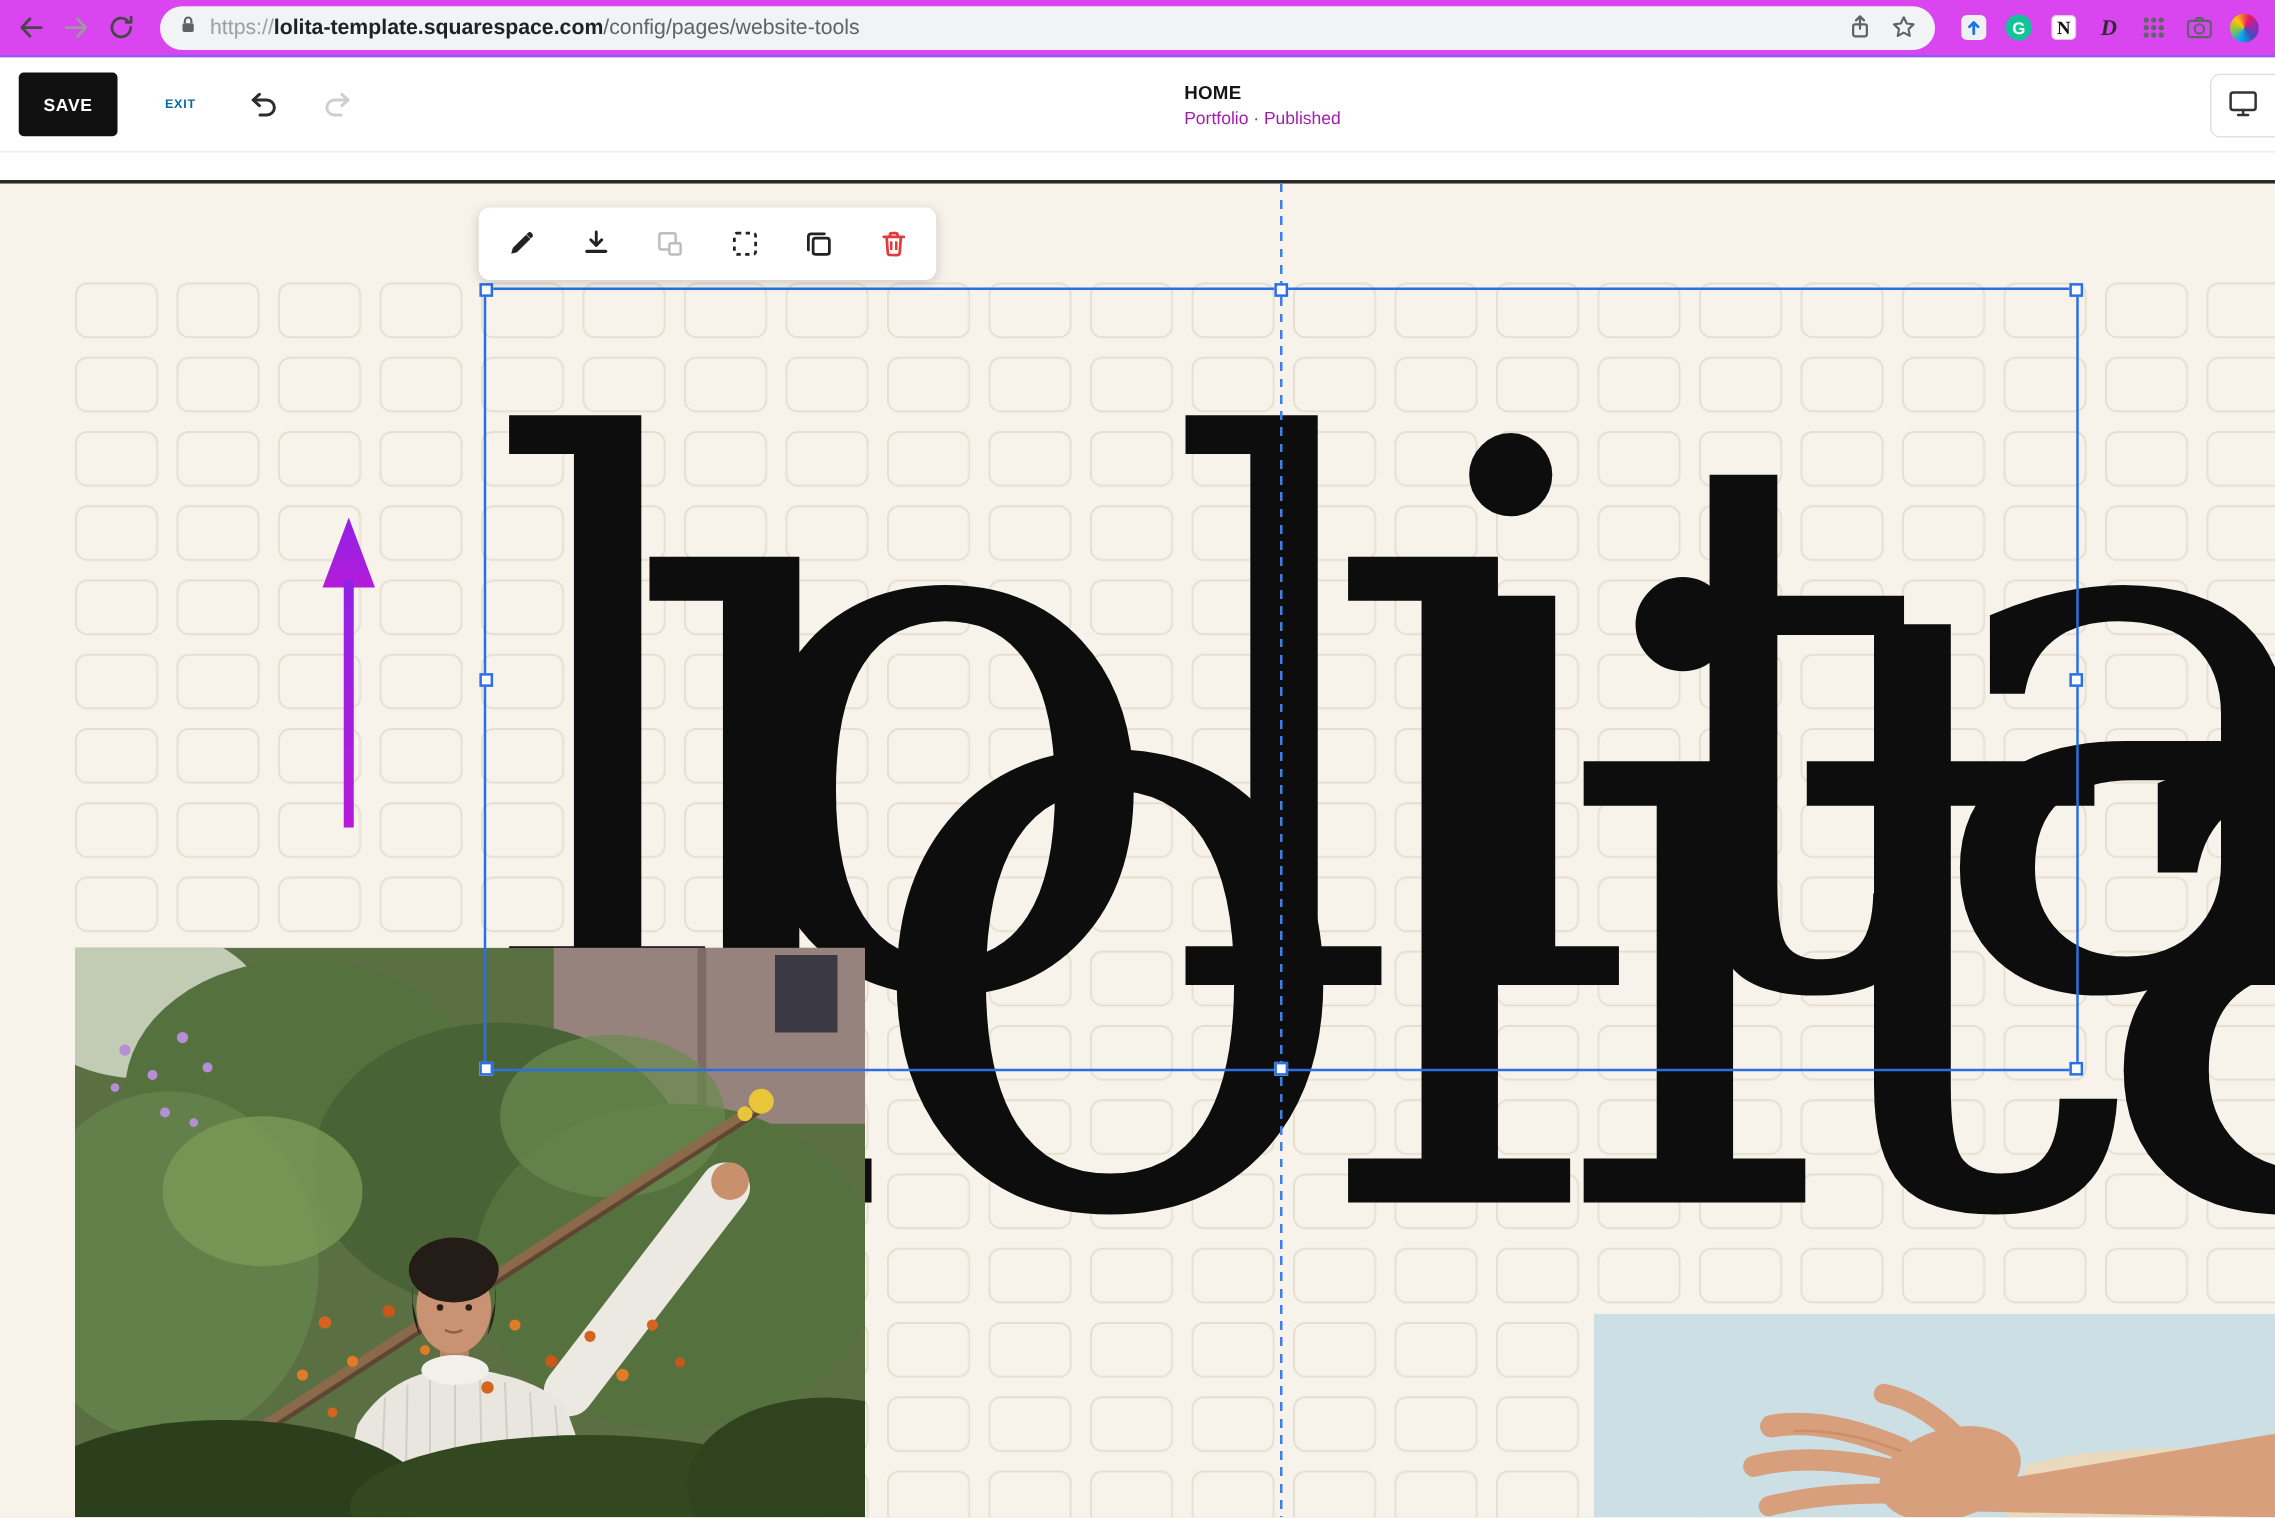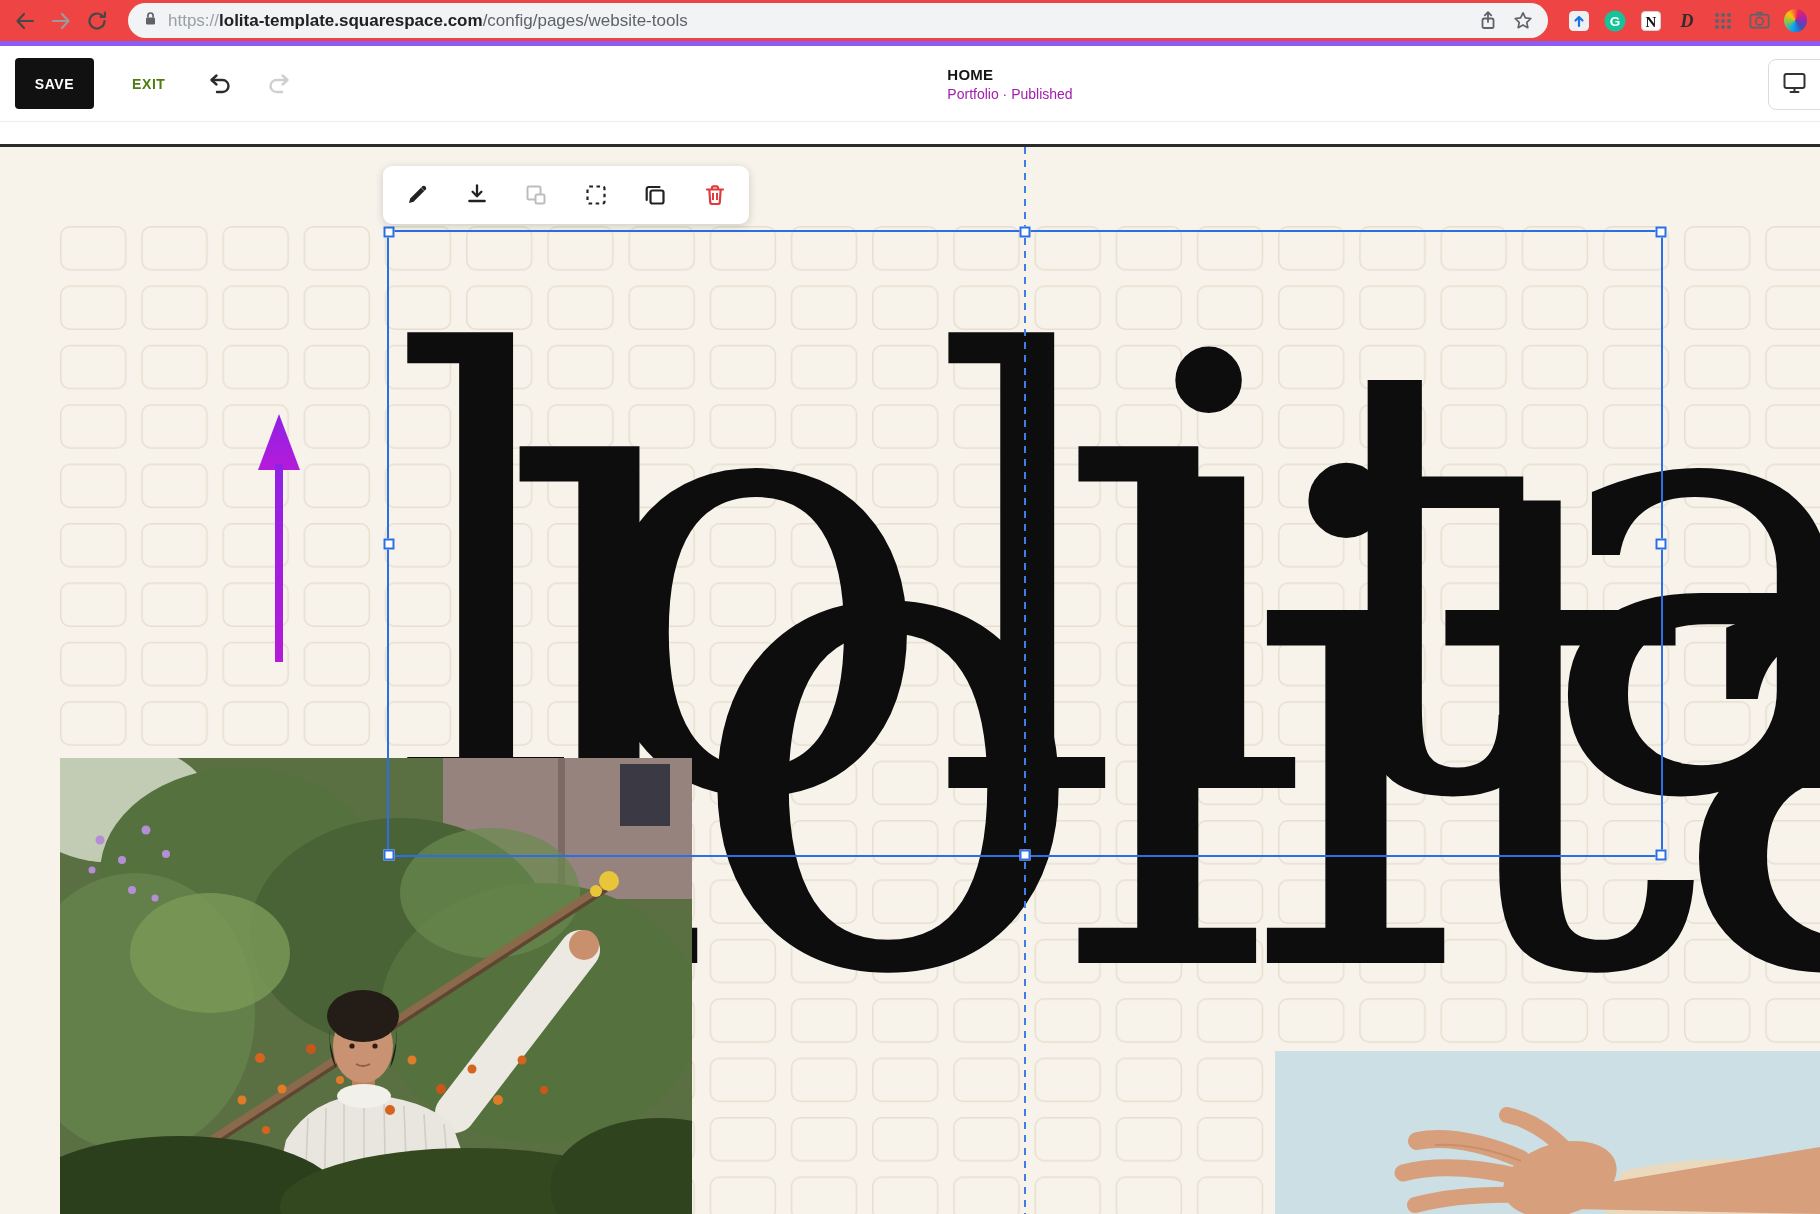--- a/index.html
+++ b/index.html
@@ -1,34 +1,34 @@
 <!DOCTYPE html>
 <html><head>
 <meta charset="utf-8">
 <style>
   * { margin:0; padding:0; box-sizing:border-box; }
   body { font-family:"Liberation Sans", sans-serif; background:#ddd; }
   .screen { position:relative; width:1820px; height:1214px; background:#fff; overflow:hidden; }
 
   
-  .chrome { position:relative; height:46px; background:#ef4444; display:flex; align-items:center; padding:0 12px; gap:10px; border-bottom:5px solid #8b5cf6; }
+  .chrome { position:relative; height:46px; background:#d946ef; display:flex; align-items:center; padding:0 12px; gap:10px; border-bottom:2px solid #8b5cf6; }
   .nav-ic { width:26px; height:26px; flex:0 0 auto; display:flex; align-items:center; justify-content:center; cursor:pointer; }
   .url-pill { flex:1 1 auto; height:35px; background:#f1f3f4; border-radius:18px; display:flex; align-items:center; padding:0 12px 0 14px; gap:9px; margin:0 8px; }
   .url-text { font-size:17px; white-space:nowrap; overflow:hidden; }
   .url-scheme { color:#9aa0a6; }
   .url-domain { color:#202124; font-weight:700; }
   .url-path { color:#5f6368; }
   .pill-spacer { flex:1; }
   .ext-ic { width:26px; height:26px; flex:0 0 auto; display:flex; align-items:center; justify-content:center; cursor:pointer; }
   .avatar-dot { width:23px; height:23px; border-radius:50%; background:conic-gradient(from 20deg,#e91e63,#9c27b0,#3f51b5,#03a9f4,#8bc34a,#ffc107,#e91e63); }
 
   
   .editor-bar { position:relative; height:76px; background:#fff; display:flex; align-items:center; padding:0 15px; gap:24px; border-bottom:1px solid #ececec; }
   .save-btn { width:79px; height:51px; background:#111; color:#fff; border:none; border-radius:4px; font-size:14px; font-weight:700; letter-spacing:.6px; cursor:pointer; font-family:inherit; }
-  .exit-btn { background:none; border:none; font-size:14px; font-weight:700; letter-spacing:.6px; color:#4d7c0f; cursor:pointer; padding:10px 14px; font-family:inherit; }
+  .exit-btn { background:none; border:none; font-size:10px; font-weight:700; letter-spacing:.6px; color:#0369a1; cursor:pointer; padding:10px 14px; font-family:inherit; }
   .hist-btn { background:none; border:none; cursor:pointer; width:34px; height:34px; display:flex; align-items:center; justify-content:center; }
   .page-indicator { position:absolute; left:1010px; top:50%; transform:translate(-50%,-50%); text-align:left; cursor:pointer; }
   .page-title { font-size:15px; font-weight:700; color:#161616; letter-spacing:.2px; }
   .page-status { font-size:14px; color:#a21caf; margin-top:3px; }
   .device-btn { position:absolute; right:-16px; top:13px; width:68px; height:51px; background:#fff; border:1px solid #dcdcdc; border-radius:8px; display:flex; align-items:center; padding-left:12px; cursor:pointer; }
   .white-gap { height:22px; background:#fff; }
   .dark-line { height:3px; background:#2b2b2b; }
 
   
   .canvas { position:relative; height:1067px; background:#f7f3ea; overflow:hidden; }

